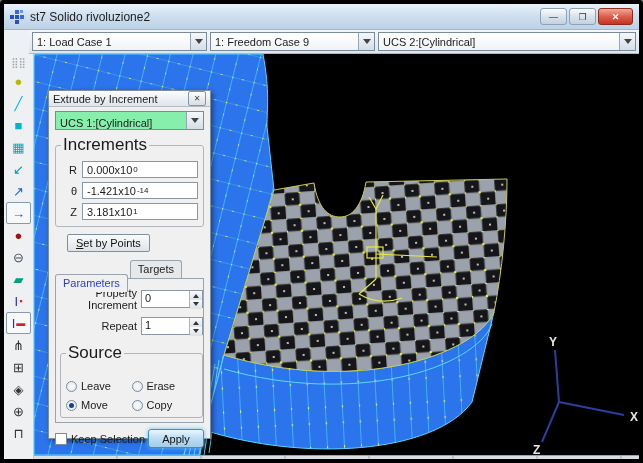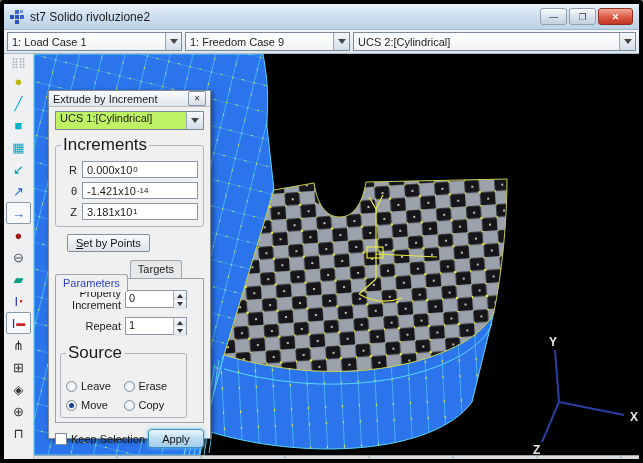--- a/index.html
+++ b/index.html
@@ -20,21 +20,21 @@
   .winbtns{ display:flex; gap:2px; }
   .wbtn{
     width:27px; height:17px; border:1px solid #8ea0b4; border-radius:3px;
     display:flex; align-items:center; justify-content:center;
     font-size:9px; color:#333; background:linear-gradient(#fbfdfe,#d9e3ec 50%,#c3d2e0);
   }
   .wbtn.close{ background:linear-gradient(#f3a898,#dd5f4b 50%,#c23522); border-color:#8e2d1e; color:#fff; width:35px; font-weight:bold;}
   
   .toolbar{
     height:24px; display:flex; align-items:center; gap:3px; padding:0 3px;
-    background:linear-gradient(#f4f7fa,#dde5ed); border-bottom:1px solid #aab8c4;
+    background:linear-gradient(#f4f7fa,#dde5ed); border-bottom:1px solid #aab8c4;margin-left:25px;
   }
   .combo{
     height:19px; background:linear-gradient(#ffffff,#f0f3f6); border:1px solid #7a8a9a;
     display:flex; align-items:center; overflow:hidden;
   }
   .combo .cval{ flex:1 1 auto; font-size:11px; color:#222; padding:0 4px; white-space:nowrap; }
   .combo .carrow{
     width:16px; height:100%; border-left:1px solid #98a6b2; flex:0 0 auto;
     background:linear-gradient(#f4f8fb,#d4dee8); display:flex; align-items:center; justify-content:center;
   }
@@ -71,41 +71,41 @@
     height:20px; display:flex; align-items:center; padding:0 4px;
     background:linear-gradient(#fbfcfd,#dfe5ec); border-bottom:1px solid #b4bcc4;
   }
   .dtitle .dtext{ flex:1 1 auto; font-size:11px; color:#222; }
   .dclose{
     width:18px; height:15px; border:1px solid #8595a5; border-radius:2px;
     background:linear-gradient(#fdfdfd,#d8dee5); font-size:8px; color:#444;
     display:flex; align-items:center; justify-content:center;
   }
   .drow{ padding:4px 6px 0 6px; }
-  .dcombo{ height:19px; background:#bef264; border:1px solid #7a8a99; display:flex; align-items:flex-start;}
+  .dcombo{ height:19px; background:#86efac; border:1px solid #7a8a99; display:flex; align-items:flex-end;}
   .dcombo .cval{ flex:1; padding:0 4px; font-size:11px;}
   .dcombo .carrow{ width:17px; height:100%; border-left:1px solid #98a6b2;
     background:linear-gradient(#f4f8fb,#d4dee8); display:flex; align-items:center; justify-content:center;}
   fieldset{ border:1px solid #b0b6bc; border-radius:3px; margin:5px 6px 0 6px; padding:2px 5px 6px 5px;}
   legend{ font-size:17px; padding:0 2px; }
   .irow{ display:flex; align-items:center; margin-top:4px; }
   .ilab{ width:16px; text-align:right; margin-right:5px; }
   .ibox{ flex:1; height:17px; background:#fff; border:1px solid #8a98a6; padding:0 4px; font-size:11px; display:flex; align-items:center;}
   .ibox sup{ font-size:8px; margin-left:1px; }
   .btn{
     border:1px solid #7f8f9f; background:linear-gradient(#fafbfc,#dfe4e9);
     font-size:11px; padding:2px 8px; border-radius:2px; color:#111;
   }
   .sbp{ margin:7px 6px 2px 18px; align-self:flex-start;}
   .sbp u{ text-decoration:underline; }
   .tabs{ display:flex; margin:6px 6px 0 6px; }
   .tab{ padding:2px 7px 3px 7px; border:1px solid #9aa4ae; border-bottom:none; background:#e6e8ea;
         border-radius:3px 3px 0 0; margin-right:2px; color:#222;}
   .tab.active{ background:#f0f0f0; color:#2b3fc4; position:relative; top:14px; }
-  .tabpage{ border:1px solid #9aa4ae; margin:0 6px; flex:1 1 auto; padding:8px 16px 4px 4px; display:flex; flex-direction:column;}
+  .tabpage{ border:1px solid #9aa4ae; margin:0 6px; flex:1 1 auto; padding:8px 0 4px 4px; display:flex; flex-direction:column;}
   .frow{ display:flex; align-items:center; margin-bottom:6px; }
   .flab{ flex:1; text-align:right; margin-right:4px; }
   .spin{ width:62px; height:18px; background:#fff; border:1px solid #8a98a6; display:flex; }
   .spin .sval{ flex:1; padding:1px 3px; }
   .spinbtns{ width:13px; border-left:1px solid #aab4be; display:flex; flex-direction:column; }
   .spinbtns div{ flex:1; display:flex; align-items:center; justify-content:center; background:linear-gradient(#f8fafc,#dce2e8);}
   .tri-u{ width:0;height:0;border:3px solid transparent;border-bottom:4px solid #333; margin-bottom:2px;}
   .tri-d{ width:0;height:0;border:3px solid transparent;border-top:4px solid #333; margin-top:2px;}
   .srcgrid{ display:grid; grid-template-columns:1fr 1fr; row-gap:7px; margin-top:15px;}
   .radio{ display:flex; align-items:center; gap:4px; }

